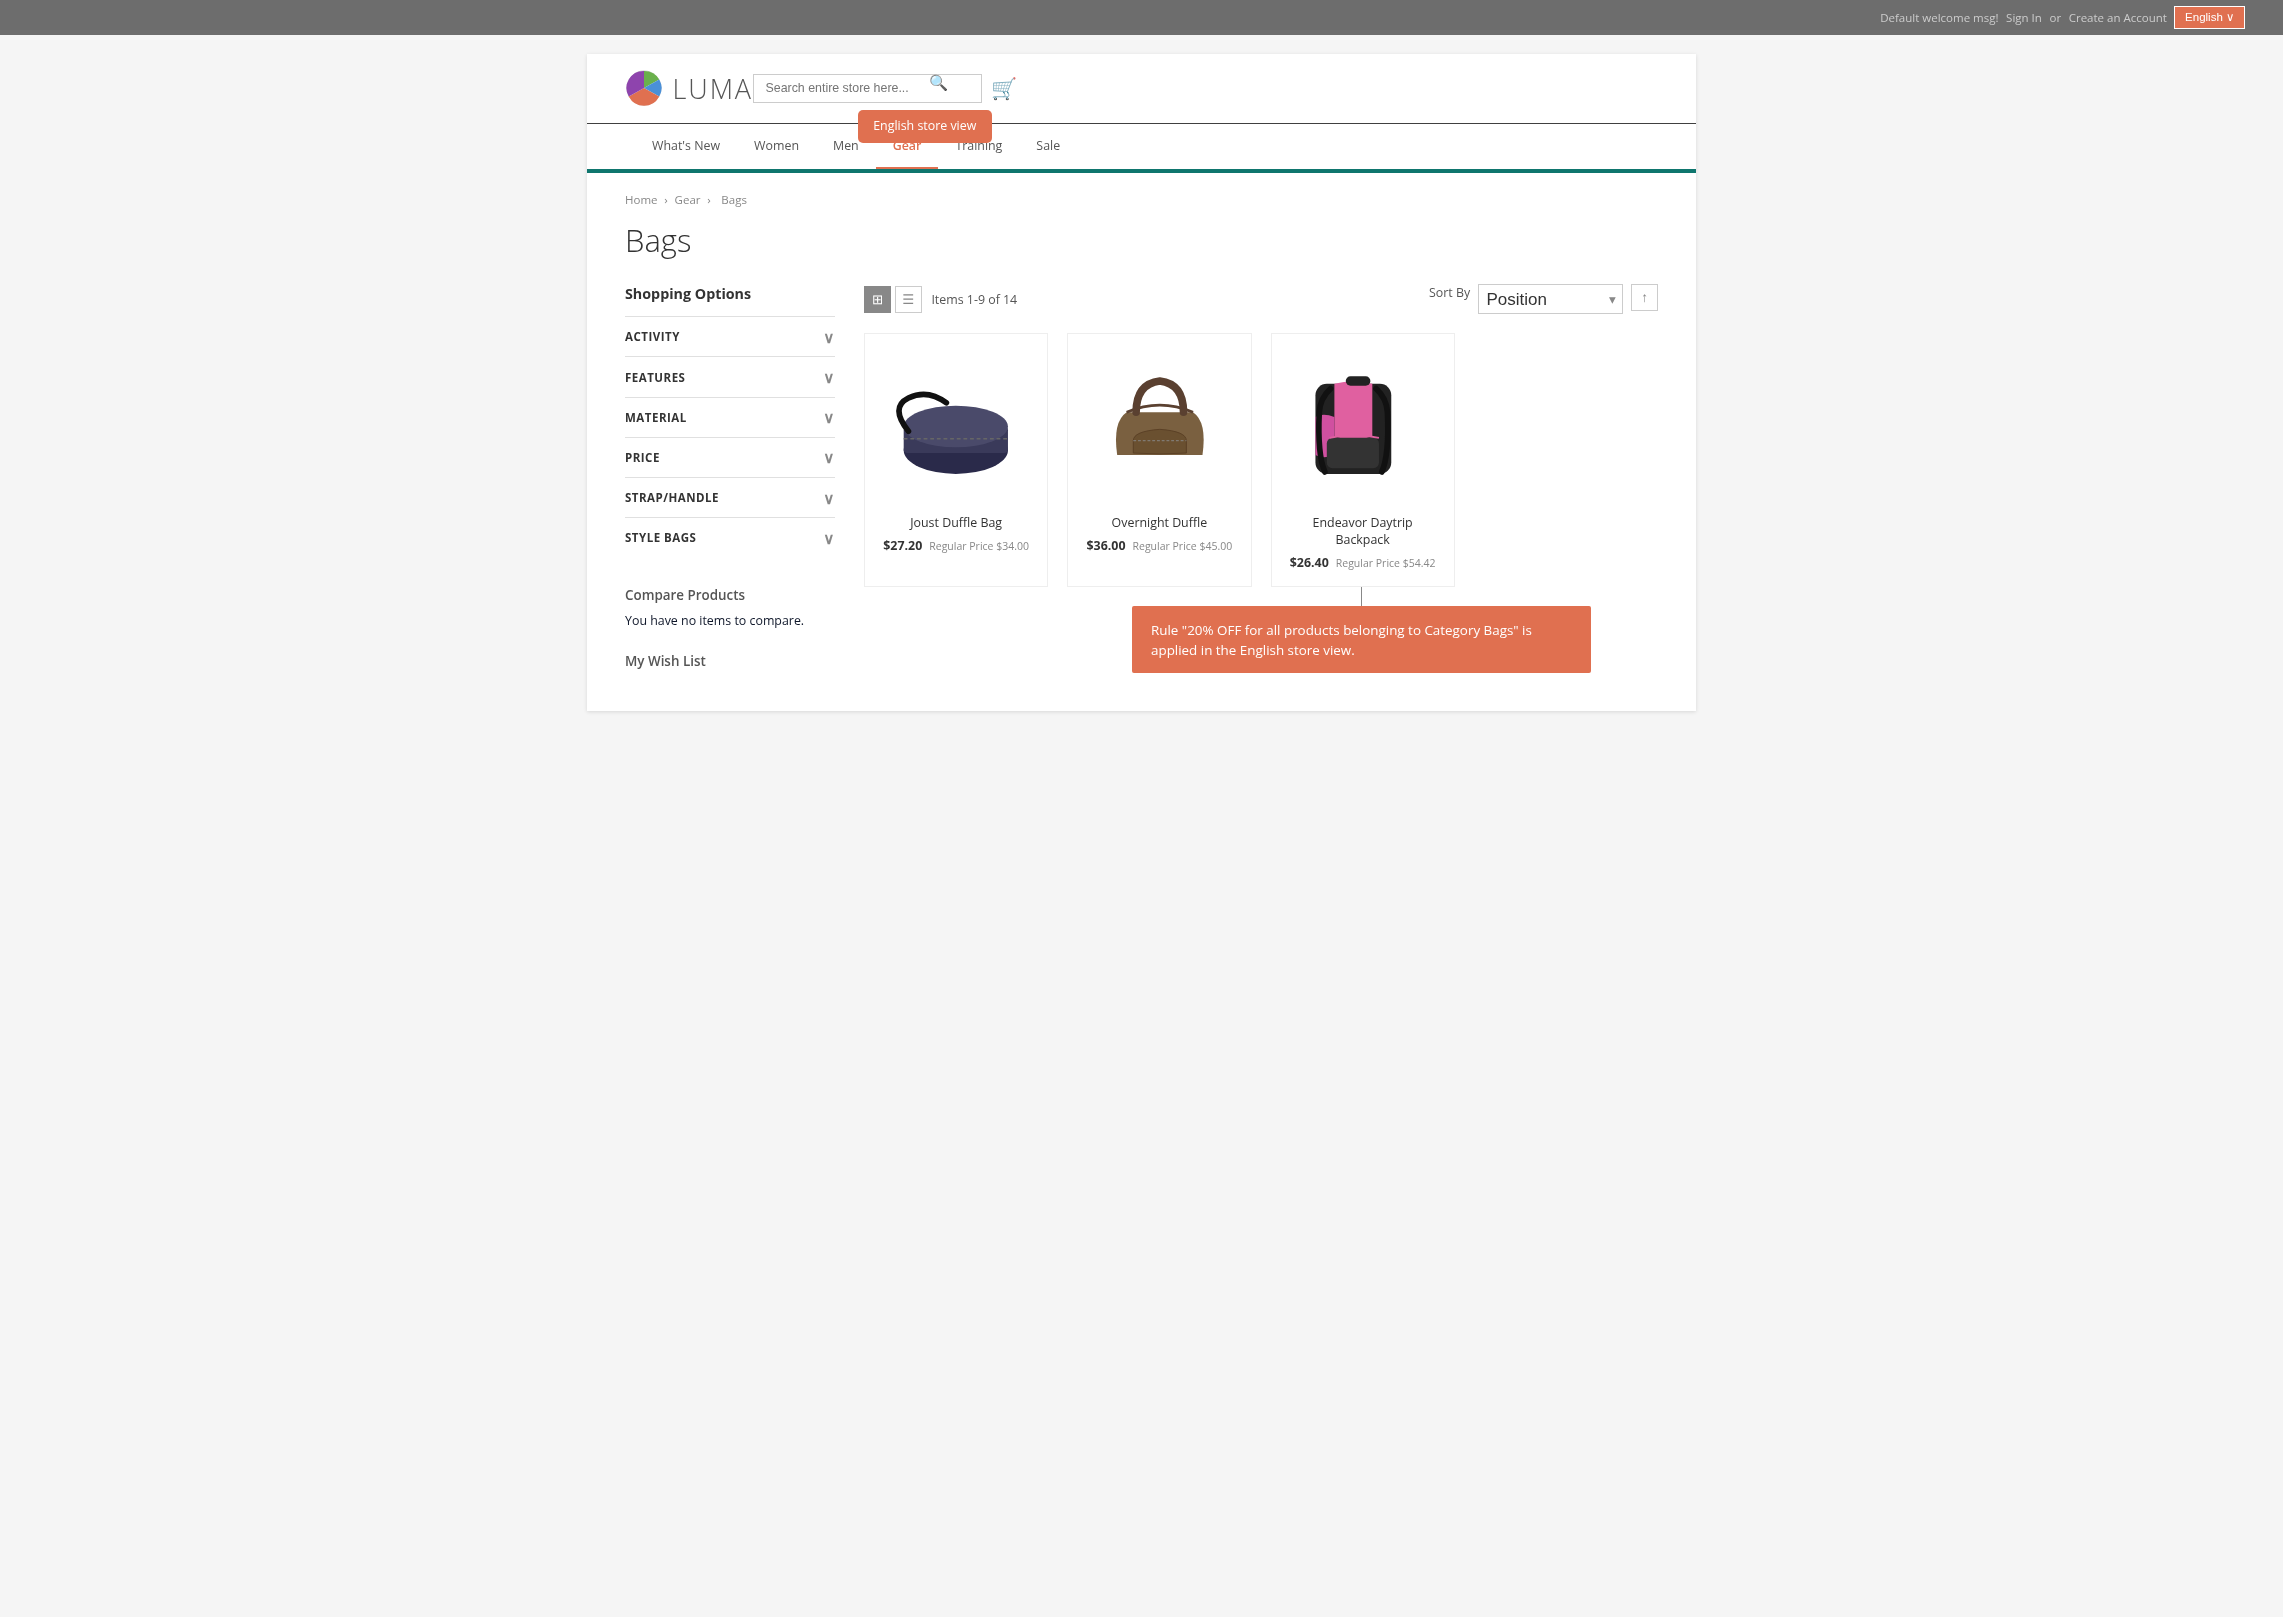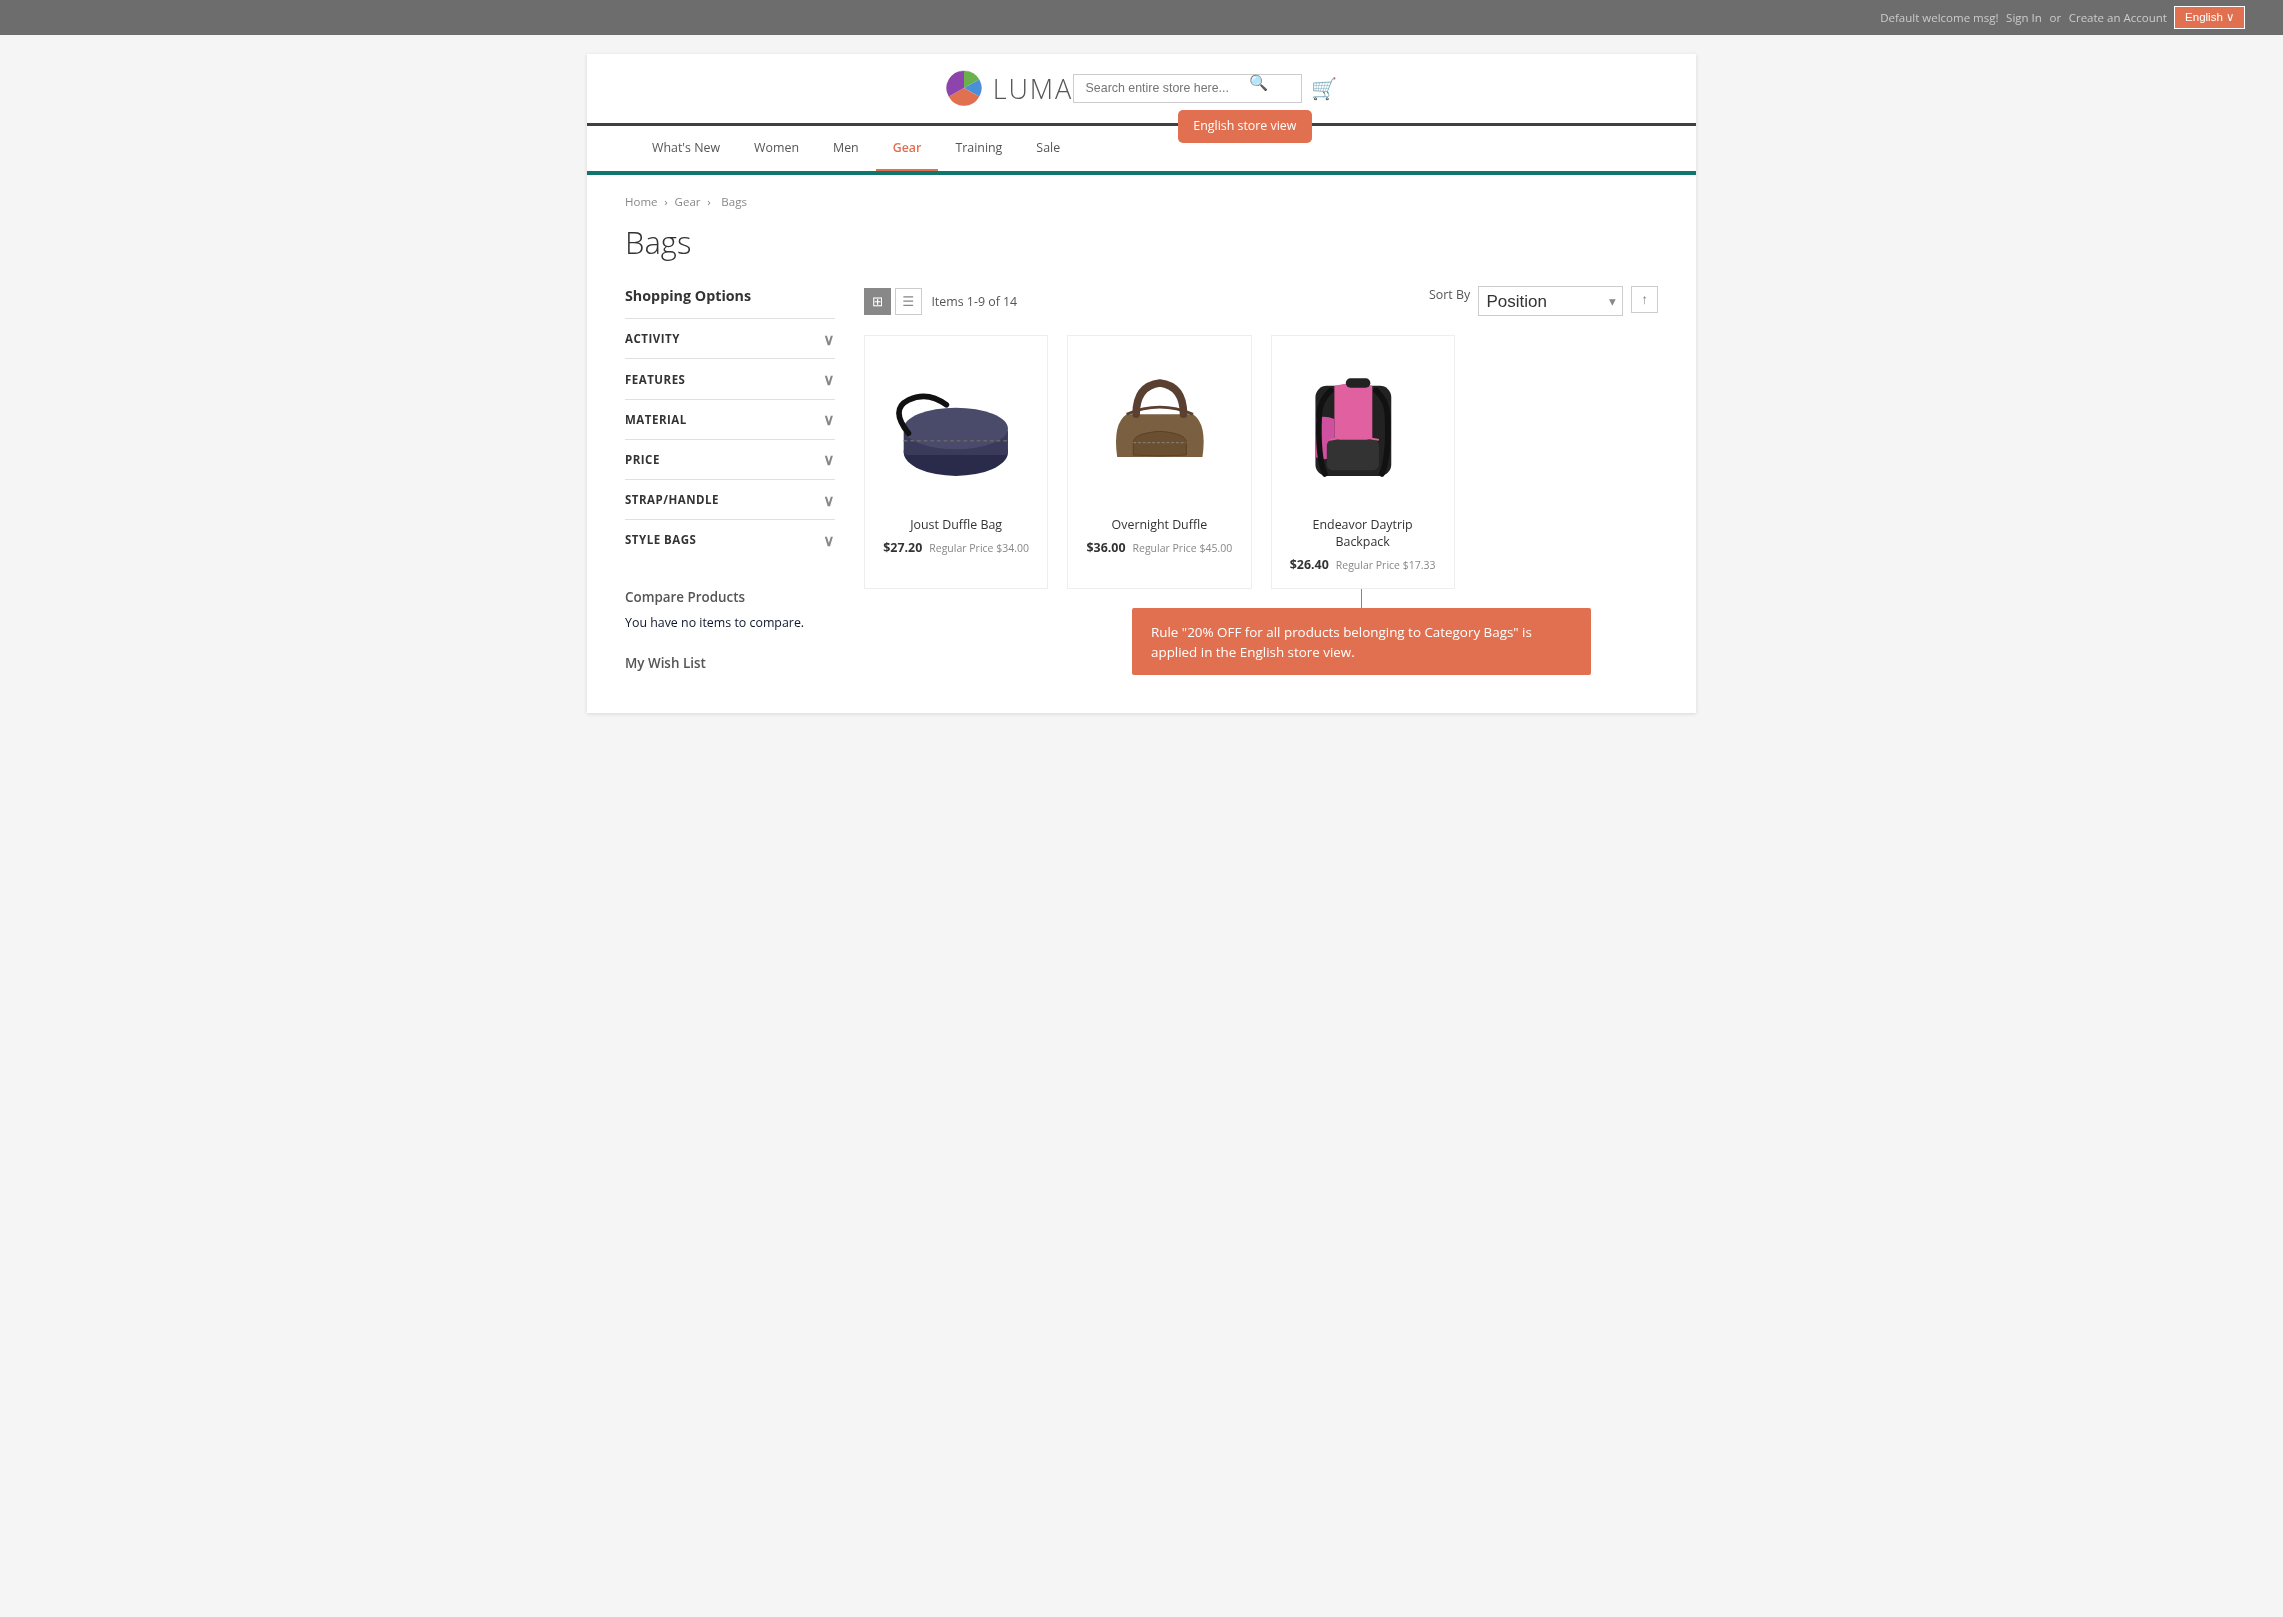--- a/index.html
+++ b/index.html
@@ -25,22 +25,22 @@
       font-size: 11.5px;
       cursor: pointer;
     }
 
     
     .header {
       background: #fff;
       padding: 15.3px 38px;
       display: flex;
       align-items: center;
-      justify-content: center;
-      border-bottom: 3px solid #404040;
+      justify-content: flex-start;
+      border-bottom: 1px solid #404040;
     }
     .logo { display: flex; align-items: center; gap: 9.6px; }
     .logo-text { font-size: 27px; font-weight: 300; color: #555; letter-spacing: 1.9px; text-transform: uppercase; }
     .logo-icon { width: 38px; height: 38px; }
     .header-right { display: flex; align-items: center; gap: 9.6px; position: relative; }
     .search-box {
       border: 1px solid #ccc;
       padding: 6.7px 34px 6.7px 11.5px;
       width: 229px;
       font-size: 12.4px;
@@ -472,21 +472,21 @@
                   <path d="M45,82 Q69.5,76 97,82" stroke="#e060a0" stroke-width="2" fill="none"></path>
 
                   <path d="M40,118 Q32,100 34,55 Q35,40 46,30" stroke="#111" stroke-width="6" fill="none" stroke-linecap="round"></path>
                   <path d="M94,30 Q105,40 106,55 Q108,100 100,118" stroke="#111" stroke-width="6" fill="none" stroke-linecap="round"></path>
                 </svg>
               </div>
               <div class="product-name">Endeavor Daytrip Backpack</div>
               <div class="product-price">
                 <span class="sale-price">$26.40</span>
                 <span class="regular-label"> Regular Price </span>
-                <span class="regular-price">$17.33</span>
+                <span class="regular-price">$54.42</span>
               </div>
             </div>
 
           </div>
 
           <div class="rule-annotation-wrapper">
             <div class="rule-annotation-line"></div>
             <div class="rule-annotation">Rule "20% OFF for all products belonging to Category Bags" is applied in the English store view.</div>
           </div>
 

